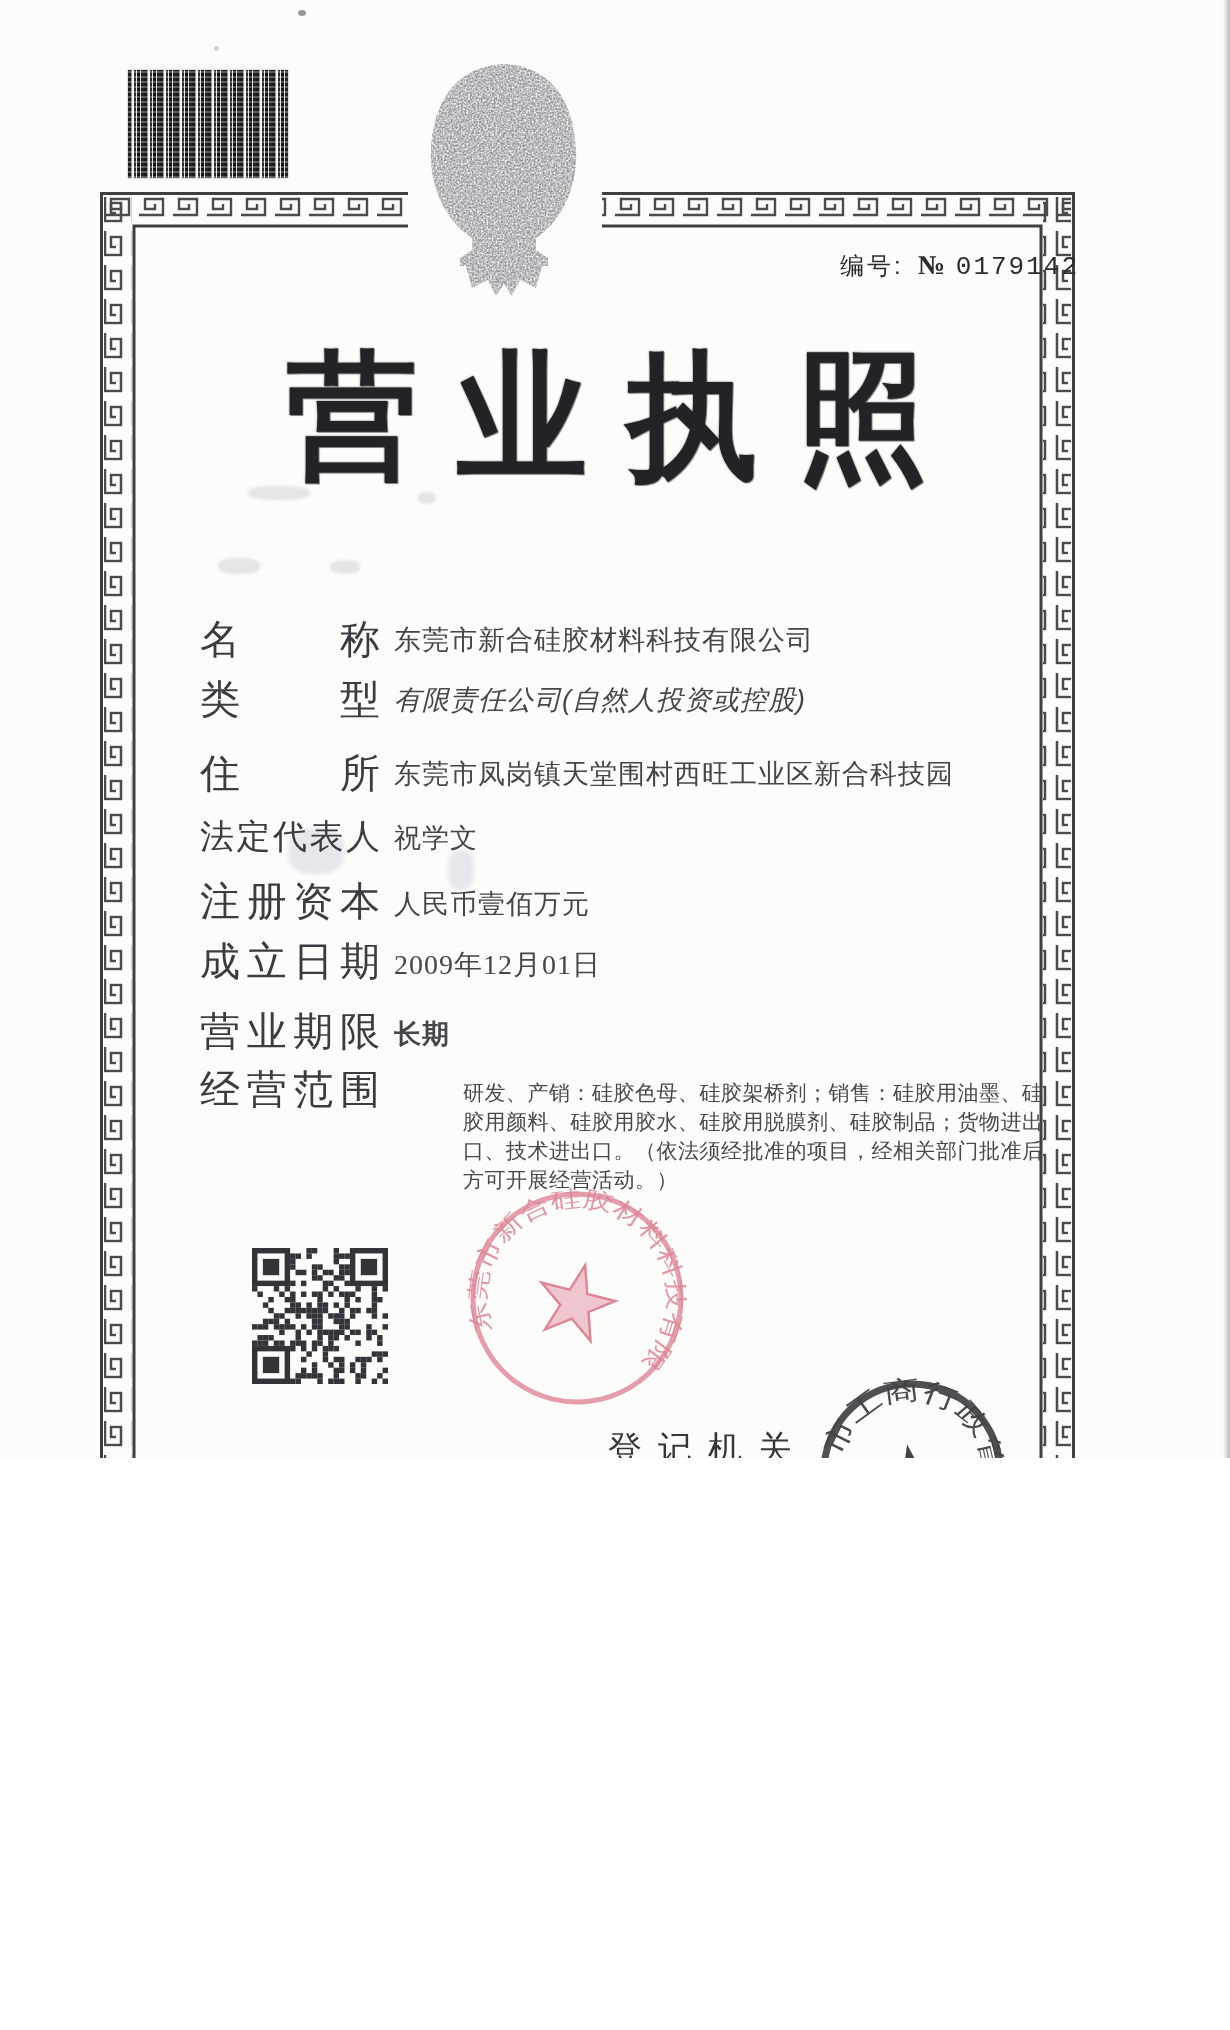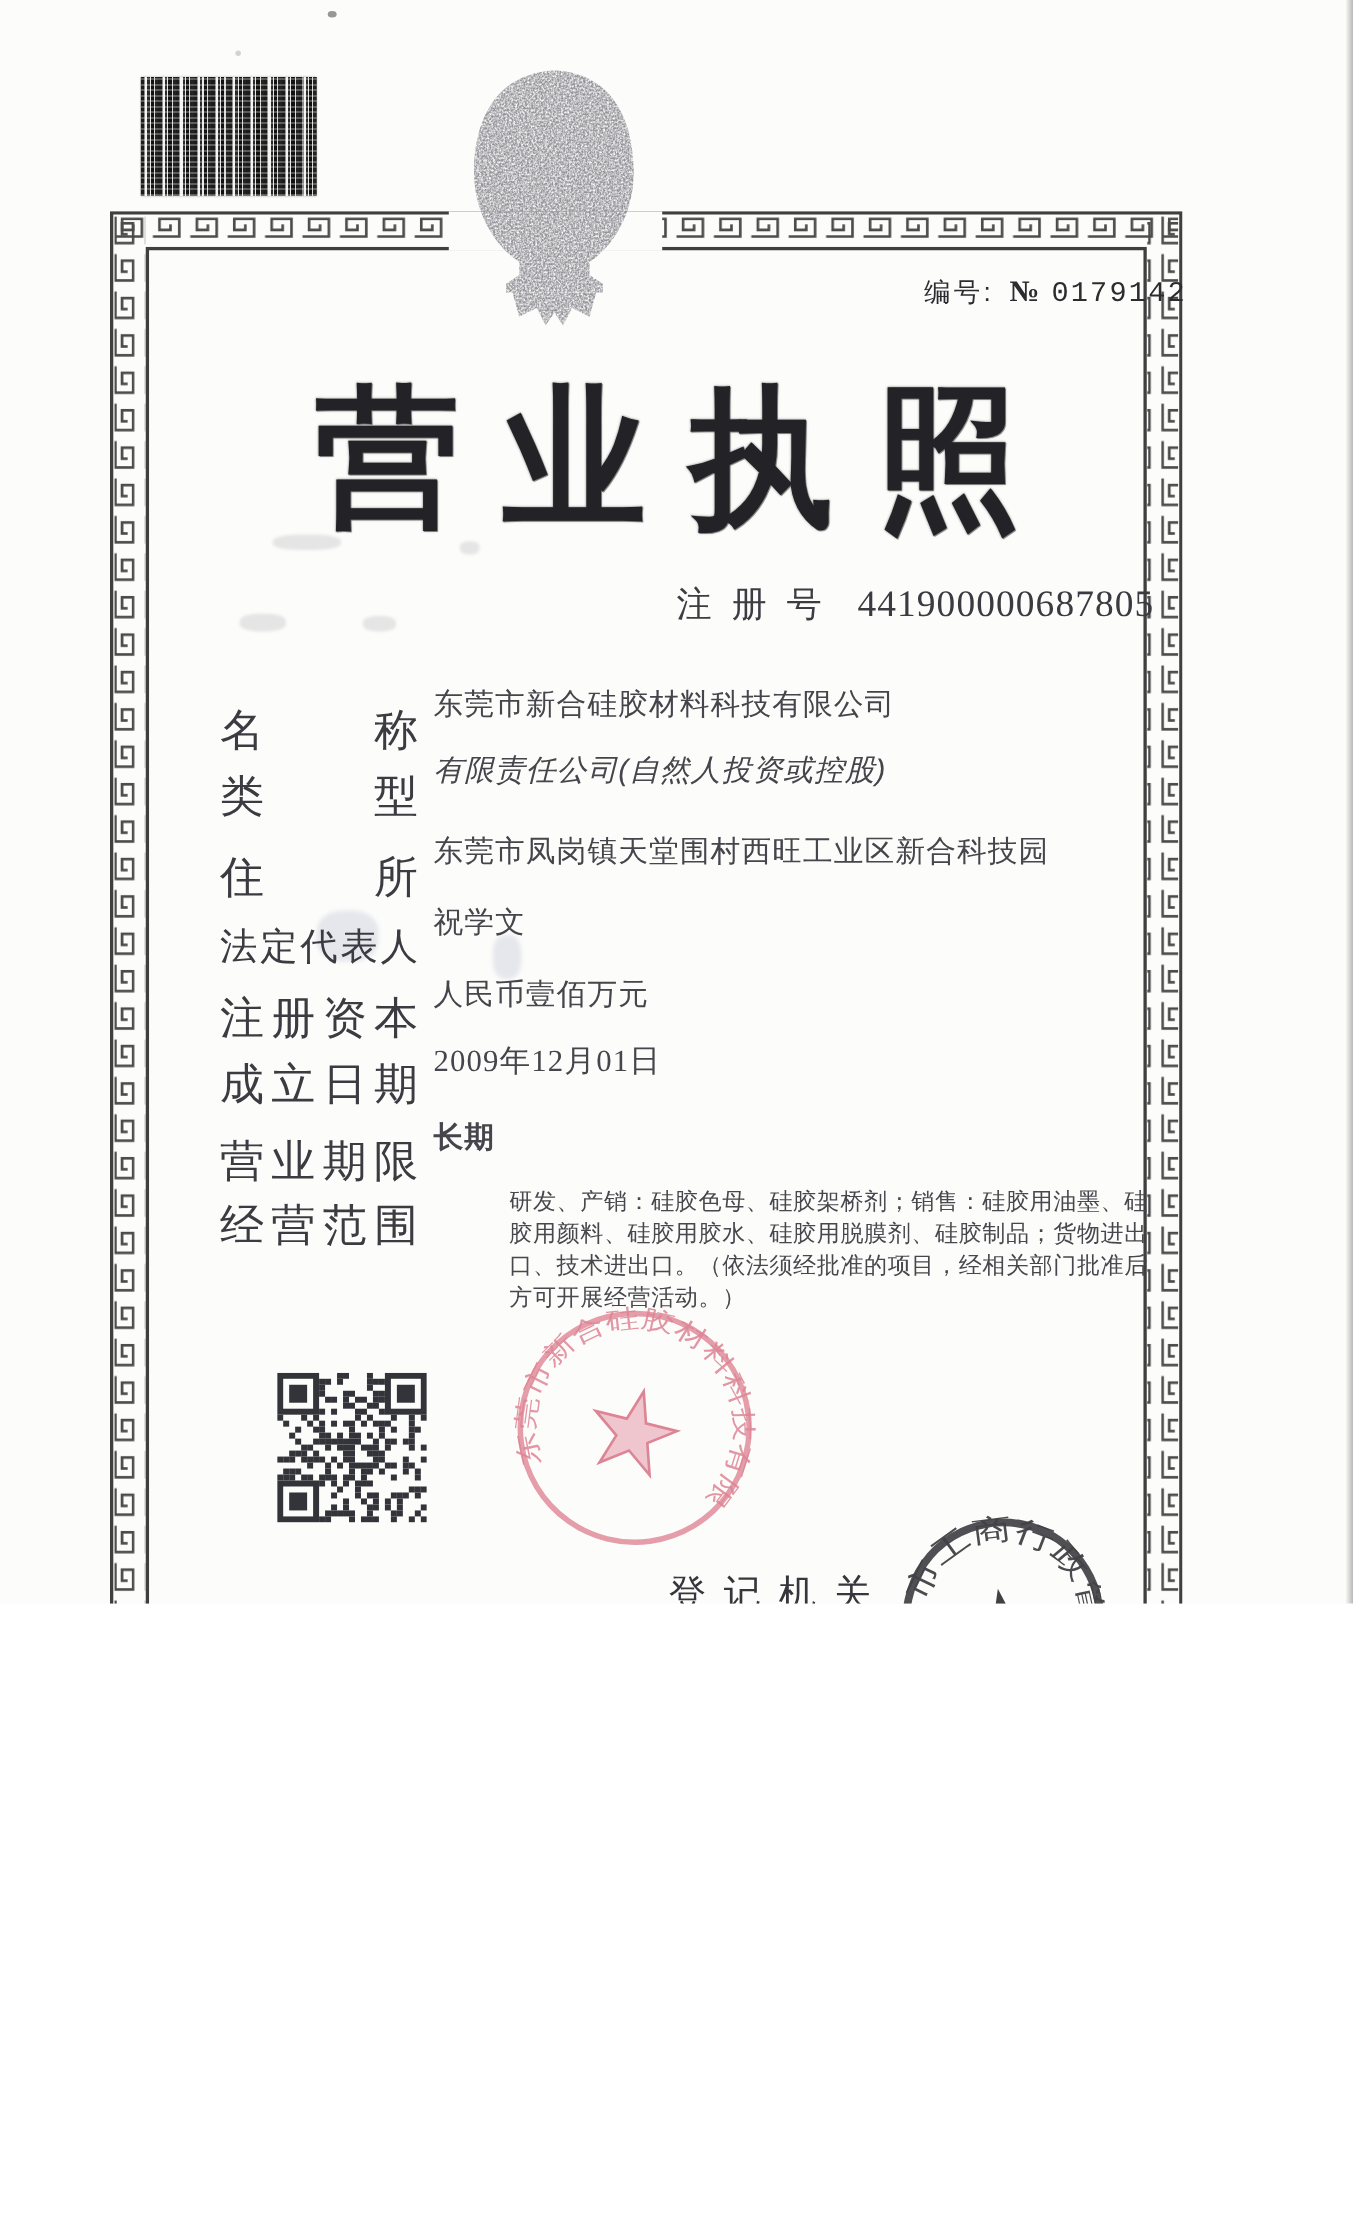--- a/index.html
+++ b/index.html
@@ -25,21 +25,21 @@
   .title{position:absolute;left:287px;top:330px;font-size:130px;font-weight:800;
      letter-spacing:40px;color:#232327;white-space:nowrap;transform:scaleY(1.06);
      text-shadow:0 0 2px rgba(40,40,40,.8), 1px 1px 0 rgba(60,60,60,.5);}
   
   .regrow{position:absolute;left:615px;top:528px;white-space:nowrap;}
   .regrow .reglabel{font-size:32px;letter-spacing:18px;color:#3c3c42;}
   .regrow .regnum{font-family:"Liberation Serif",serif;font-size:34px;color:#3a3a40;margin-left:10px;letter-spacing:1px;}
   
   .field-row{position:absolute;left:0;top:0;width:1230px;}
   .flabel{position:absolute;left:200px;width:180px;font-size:40px;color:#3b3b41;
-     text-align:justify;text-align-last:justify;white-space:nowrap;display:block;margin-top:24px;}
+     text-align:justify;text-align-last:justify;white-space:nowrap;display:block;}
   .flabel.small{font-size:34px;padding-top:4px;}
   .fvalue{position:absolute;left:394px;font-size:27px;color:#45454b;letter-spacing:1px;white-space:nowrap;}
   .fvalue.scope{left:463px;width:592px;font-size:21px;line-height:29px;letter-spacing:.5px;white-space:normal;color:#47474d;}
   
   .smudge{position:absolute;background:rgba(110,110,120,.16);filter:blur(1.5px);border-radius:40%;}
   .smudge.blue{background:rgba(95,105,150,.14);filter:blur(2px);}
   
   .qr{position:absolute;left:252px;top:1248px;width:136px;height:136px;}
   .qr svg{display:block;}
   
@@ -105,24 +105,20 @@
       </g>
     </svg>
   </div>
 
   <div class="serial">
     <span>编号:</span><span class="nosym">№</span><span class="num">0179142</span>
   </div>
 
   <div class="title">营业执照</div>
 
-  <div class="regrow">
-    <span class="reglabel">注册号</span>
-    <span class="regnum">441900000687805</span>
-  </div>
 
   <div class="smudge" style="left:248px;top:486px;width:62px;height:14px;"></div>
   <div class="smudge" style="left:418px;top:492px;width:18px;height:12px;"></div>
   <div class="smudge" style="left:218px;top:558px;width:42px;height:16px;"></div>
   <div class="smudge" style="left:330px;top:560px;width:30px;height:14px;"></div>
   <div class="smudge blue" style="left:288px;top:828px;width:56px;height:46px;"></div>
   <div class="smudge blue" style="left:448px;top:850px;width:26px;height:40px;"></div>
 
   <div class="field-row">
     <span class="flabel" style="top:612px;position:absolute;">名称</span>

